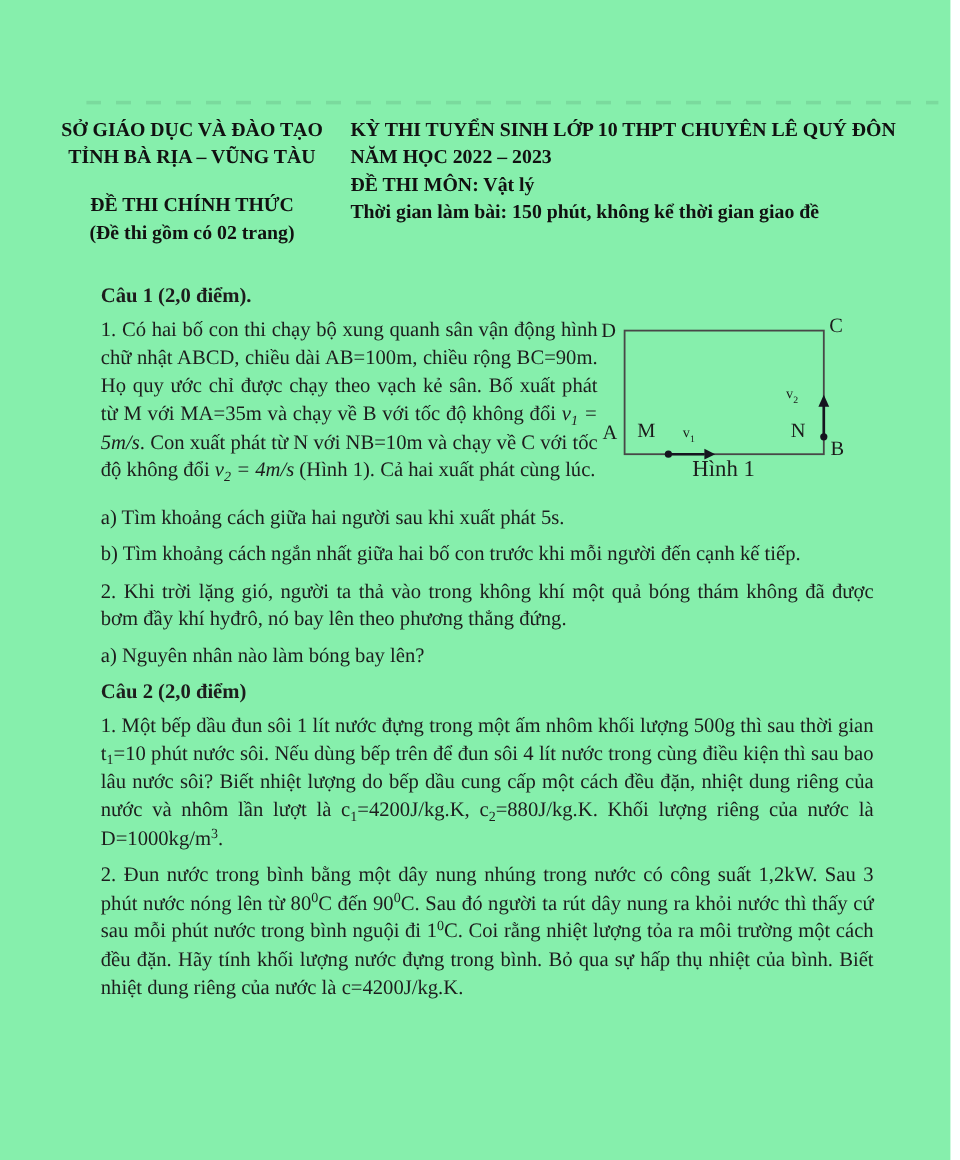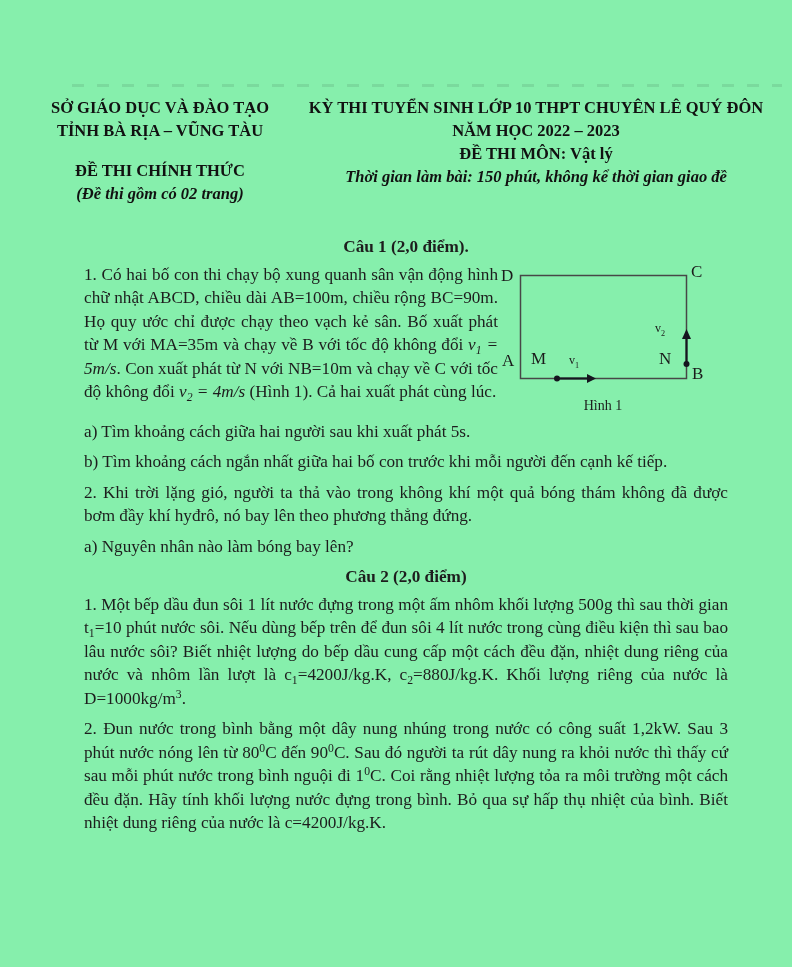--- a/index.html
+++ b/index.html
@@ -6,44 +6,44 @@
   .page{position:relative;width:792px;height:967px;background:#86efac;overflow:hidden;
         font-family:"Liberation Serif","DejaVu Serif",serif;color:#1c1c1c;}
   .scan-artifact{position:absolute;top:84px;left:72px;right:10px;height:3px;opacity:.35;
         background:repeating-linear-gradient(90deg,rgba(0,0,0,.25) 0 12px,transparent 12px 25px);}
   
   .header{display:flex;gap:6px;margin:96px 12px 0 34px;font-weight:bold;
           font-size:16.5px;line-height:23px;color:#111;}
   .header-left{width:252px;text-align:center;flex:none;}
   .header-left div{white-space:nowrap;}
   .hl-gap{height:17px;}
-  .header-right{flex:1;text-align:center;}
+  .header-right{flex:1;text-align:left;}
   .header-right div{white-space:nowrap;}
-  .italic{font-style:italic;}
+  .italic{}
   
   .body{margin:30px 64px 0 84px;font-size:17.2px;line-height:23.5px;
         text-align:justify;color:#1d1d1d;}
   .body p{margin:0 0 7px;}
-  .q-heading{font-weight:bold;margin:0 0 4px;text-align:center;}
+  .q-heading{font-weight:bold;margin:0 0 4px;text-align:left;}
   .row1{display:flex;align-items:flex-start;margin:0 0 7px;}
   .col-text{width:414px;flex:none;margin:0;}
   .math{font-style:italic;}
   sub{font-size:68%;vertical-align:-4px;line-height:0;}
   sup{font-size:68%;vertical-align:6px;line-height:0;}
   
   .fig{position:relative;width:236px;height:150px;margin:0 0 0 2px;flex:none;text-align:left;}
   .fig svg{position:absolute;left:0;top:0;}
   .fl{position:absolute;font-size:17px;line-height:17px;color:#1b1b1b;white-space:nowrap;}
   .fl.small{font-size:12px;line-height:14px;}
   .lD{left:1px;top:4px;}   .lC{left:191px;top:0px;}
   .lA{left:2px;top:89px;}  .lB{left:192px;top:102px;}
   .lM{left:31px;top:87px;} .lN{left:159px;top:87px;}
   .lv1{left:69px;top:90px;}.lv2{left:155px;top:58px;}
-  .fig figcaption{position:absolute;top:131px;left:8px;width:190px;
-        text-align:center;font-size:14px;}
+  .fig figcaption{position:absolute;top:117px;left:8px;width:190px;
+        text-align:center;font-size:19px;}
 </style>
 </head>
 <body>
 
 <div class="page">
   <div class="scan-artifact"></div>
 
   <header class="header">
     <div class="header-left">
       <div>SỞ GIÁO DỤC VÀ ĐÀO TẠO</div>

